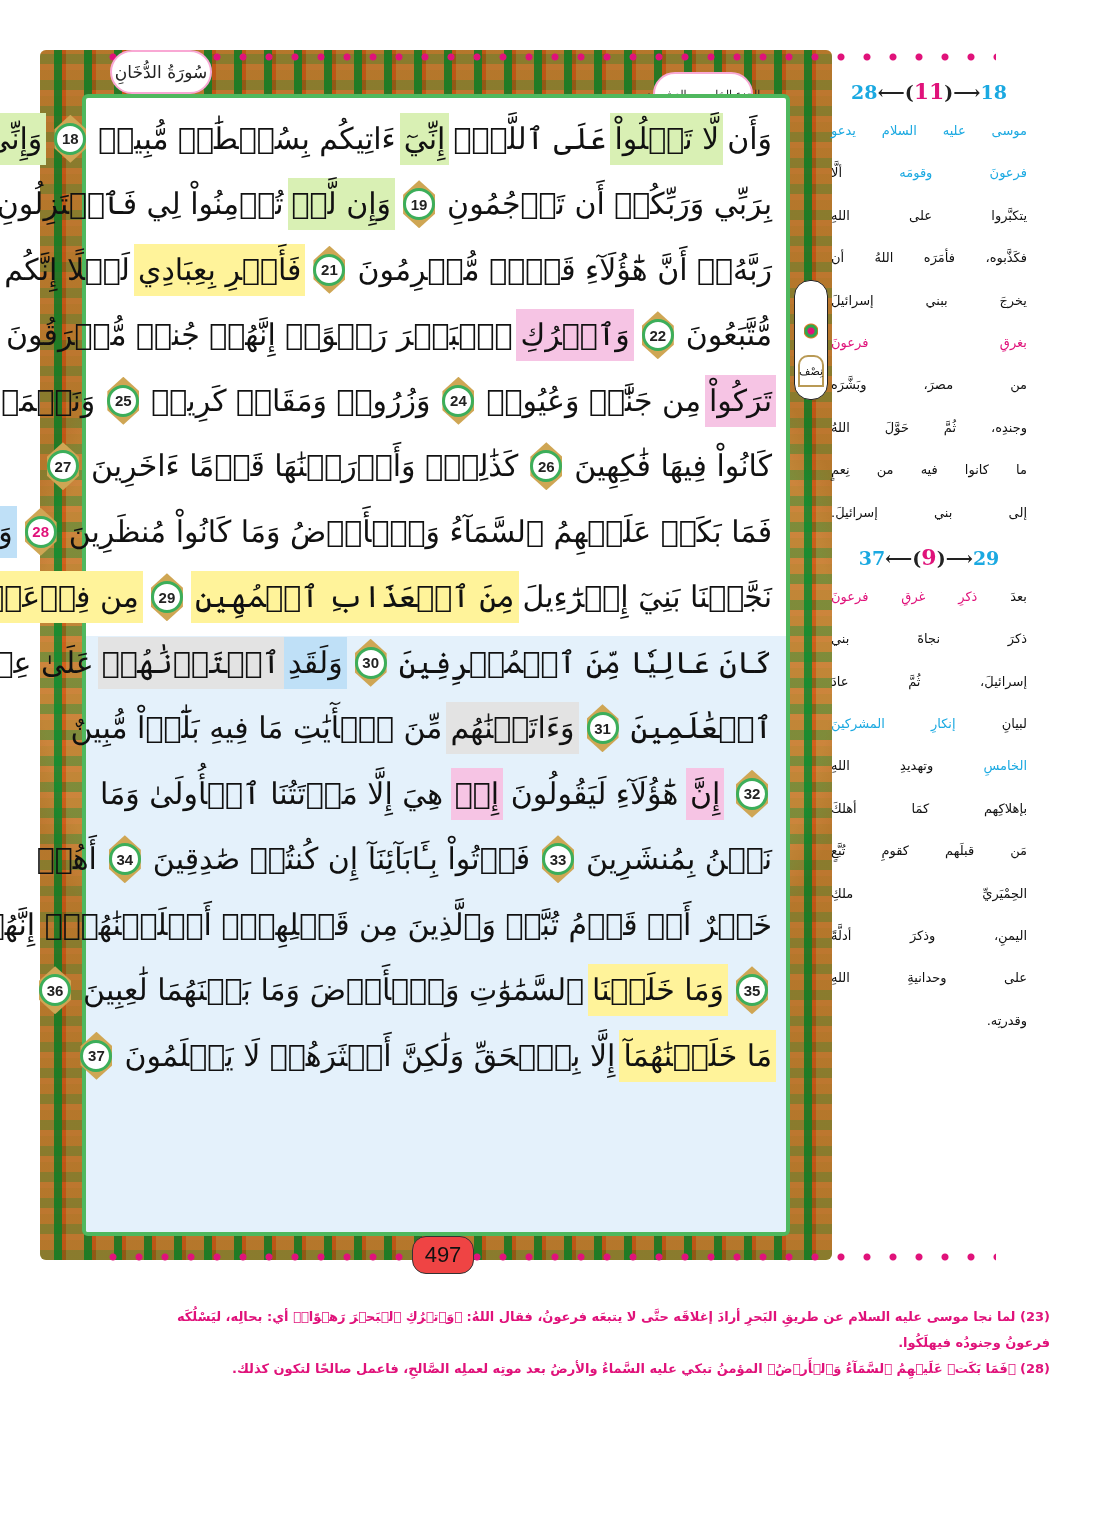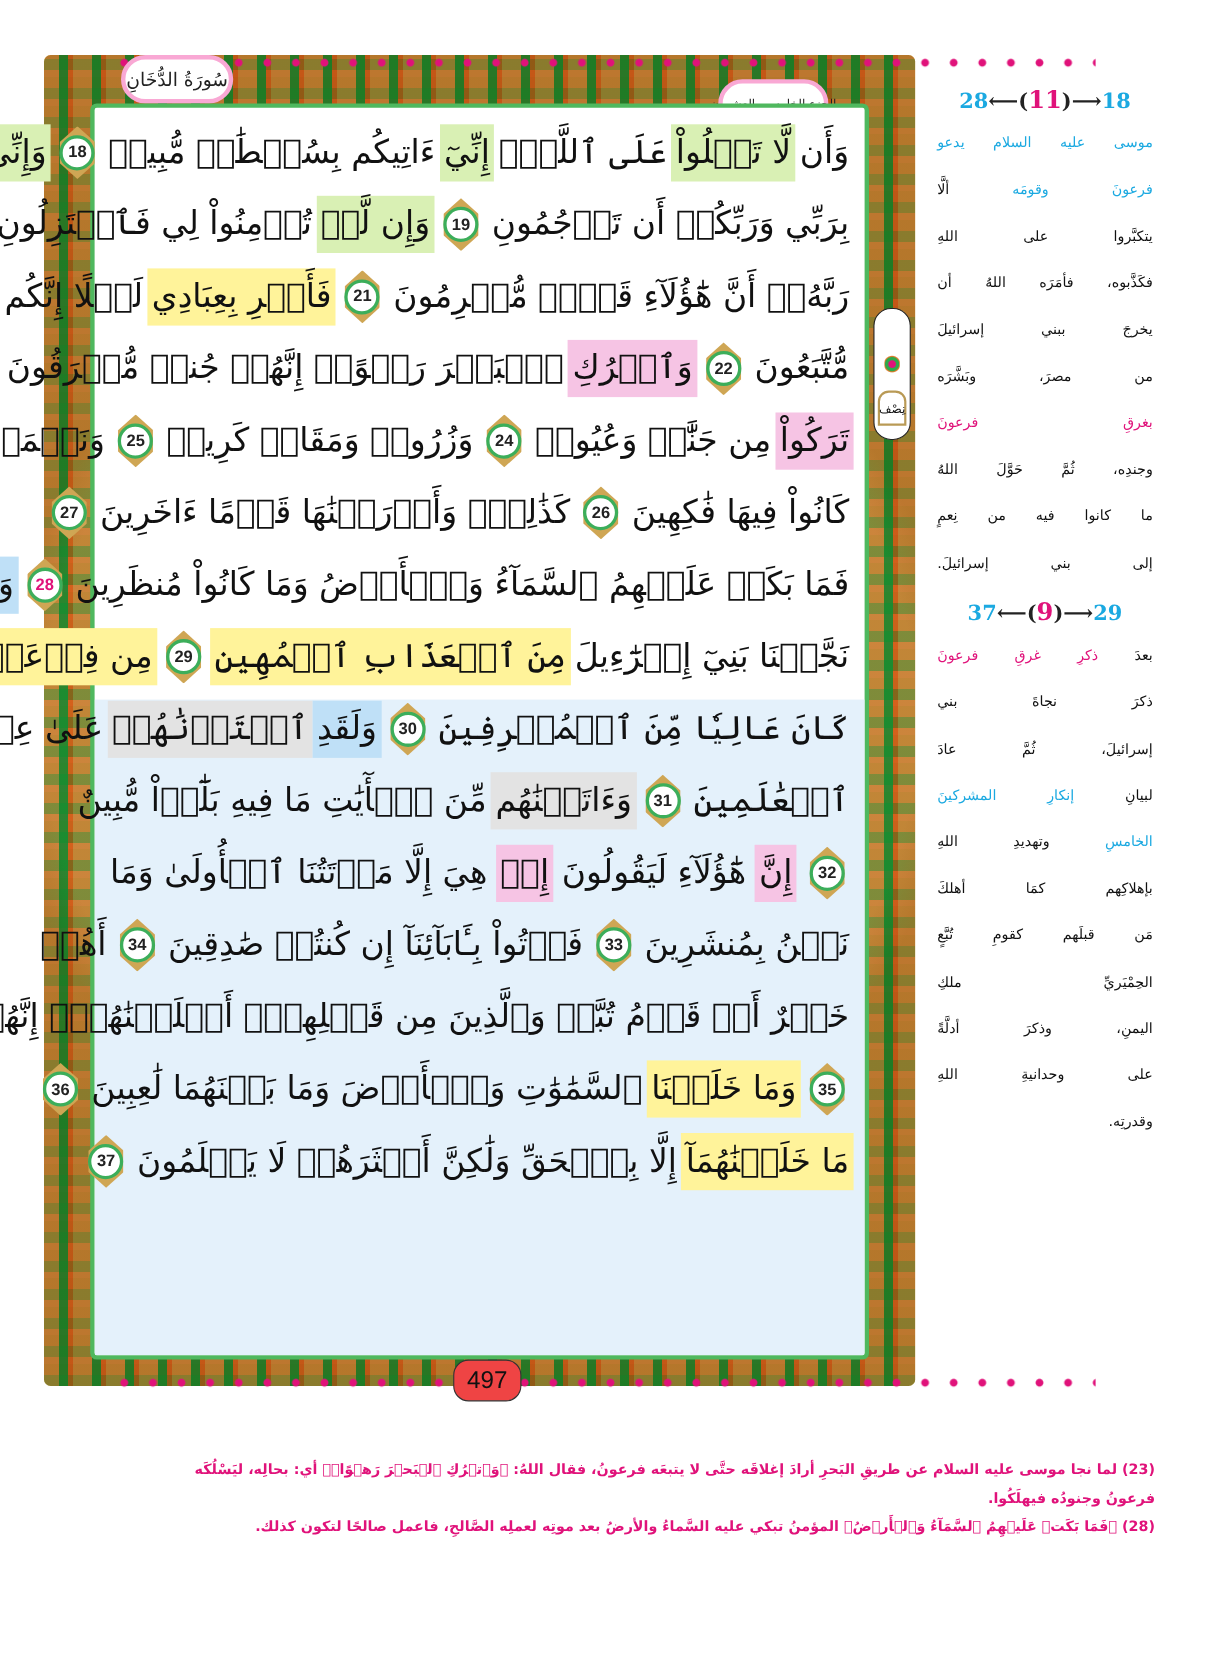--- a/index.html
+++ b/index.html
@@ -30,21 +30,21 @@
 
   .panel {
     position: absolute; left: 82px; top: 94px; width: 708px; height: 1142px;
     border: 4px solid #4fb85e; border-radius: 6px; background: #ffffff; overflow: hidden;
   }
   .panel .tint-blue {
     position: absolute; left: 0; right: 0; top: 538px; bottom: 0; background: #e4f1fb;
   }
 
   .header-badge {
-    position: absolute; top: 50px; height: 44px; border: 4px solid #f9a8d4; border-radius: 22px;
+    position: absolute; top: 50px; height: 44px; border: 2px solid #f9a8d4; border-radius: 22px;
     background: #fff; display: flex; align-items: center; justify-content: center;
     font-family: "DejaVu Serif", serif; color: #222; direction: rtl; white-space: nowrap;
   }
   .badge-surah { left: 110px; width: 102px; font-size: 17px; }
   .badge-juz { left: 653px; width: 100px; font-size: 11px; margin-top: 22px; }
 
   .nisf-marker {
     position: absolute; left: 794px; top: 280px; width: 34px; height: 120px;
     border: 1.5px solid #222; border-radius: 16px; background: #fff;
     display: flex; flex-direction: column; align-items: center; justify-content: flex-end; padding-bottom: 12px;
@@ -81,38 +81,38 @@
   }
   .ayah.pink .num { color: #e0127a; }
 
   .page-number {
     position: absolute; left: 412px; top: 1236px; width: 62px; height: 38px; border: 1.5px solid #333;
     border-radius: 14px; background: #ef4444; font-family: "Liberation Sans", sans-serif; font-size: 22px;
     display: flex; align-items: center; justify-content: center; color: #111;
   }
 
   
-  .side { position: absolute; left: 852px; top: 72px; width: 196px; direction: rtl; text-align: right; }
+  .side { position: absolute; left: 831px; top: 72px; width: 196px; direction: rtl; text-align: right; }
   .range { direction: ltr; text-align: center; font-family: "DejaVu Serif", serif; font-weight: bold; font-size: 19px; height: 38px; line-height: 38px; white-space: nowrap; }
   .range .cyan { color: #1ba9e1; }
   .range .mag { color: #e0127a; font-size: 22px; }
   .range .blk { color: #222; }
   .side-line { height: 42.4px; line-height: 42px; font-family: "DejaVu Sans", sans-serif; font-size: 13px; color: #111; white-space: nowrap; text-align: justify; text-align-last: justify; }
   .side-line.c-cyan { color: #1ba9e1; }
   .side-line .cyan { color: #1ba9e1; }
   .side-line .mag { color: #e0127a; }
   .side-line.c-mag { color: #e0127a; }
   .range-gap { height: 4px; }
 
   
   .footnotes { position: absolute; left: 170px; top: 1304px; width: 880px; direction: rtl; text-align: right; font-family: "DejaVu Sans", sans-serif; font-weight: bold; }
   .fn { font-size: 13px; line-height: 26px; white-space: nowrap; }
   .fn-cyan { color: #1ba9e1; }
   .fn-mag { color: #e0127a; }
-  .fn-wrap { white-space: normal; margin-top: 20px; }
+  .fn-wrap { white-space: normal; }
 </style>
 </head>
 <body>
 
 <div class="frame"></div>
 <div class="frame-dots-top"></div>
 <div class="frame-dots-bottom"></div>
 
 <div class="header-badge badge-surah">
   <span>سُورَةُ الدُّخَانِ</span>
@@ -267,22 +267,22 @@
 <div class="side">
   <div class="range">
     <span class="cyan">28</span><span class="blk">⟵(</span><span class="mag">11</span><span class="blk">)⟶</span><span class="cyan">18</span>
   </div>
   <div id="side-sec1">
       <div class="side-line c-cyan">موسى عليه السلام يدعو</div>
       <div class="side-line"><span class="cyan">فرعونَ وقومَه</span><span> ألَّا</span></div>
       <div class="side-line">يتكبَّروا على اللهِ</div>
       <div class="side-line">فكَذَّبوه، فأمَرَه اللهُ أن</div>
       <div class="side-line">يخرجَ ببني إسرائيلَ</div>
+      <div class="side-line c-mag">بغرقِ فرعونَ</div>
       <div class="side-line">من مصرَ، وبَشَّرَه</div>
-      <div class="side-line c-mag">بغرقِ فرعونَ</div>
       <div class="side-line">وجندِه، ثُمَّ حَوَّلَ اللهُ</div>
       <div class="side-line">ما كانوا فيه من نِعمٍ</div>
       <div class="side-line">إلى بني إسرائيلَ.</div>
     </div>
   <div class="range-gap"></div>
   <div class="range">
     <span class="cyan">37</span><span class="blk">⟵(</span><span class="mag">9</span><span class="blk">)⟶</span><span class="cyan">29</span>
   </div>
   <div id="side-sec2">
       <div class="side-line"><span>بعدَ </span><span class="mag">ذكرِ غرقِ فرعونَ</span></div>

